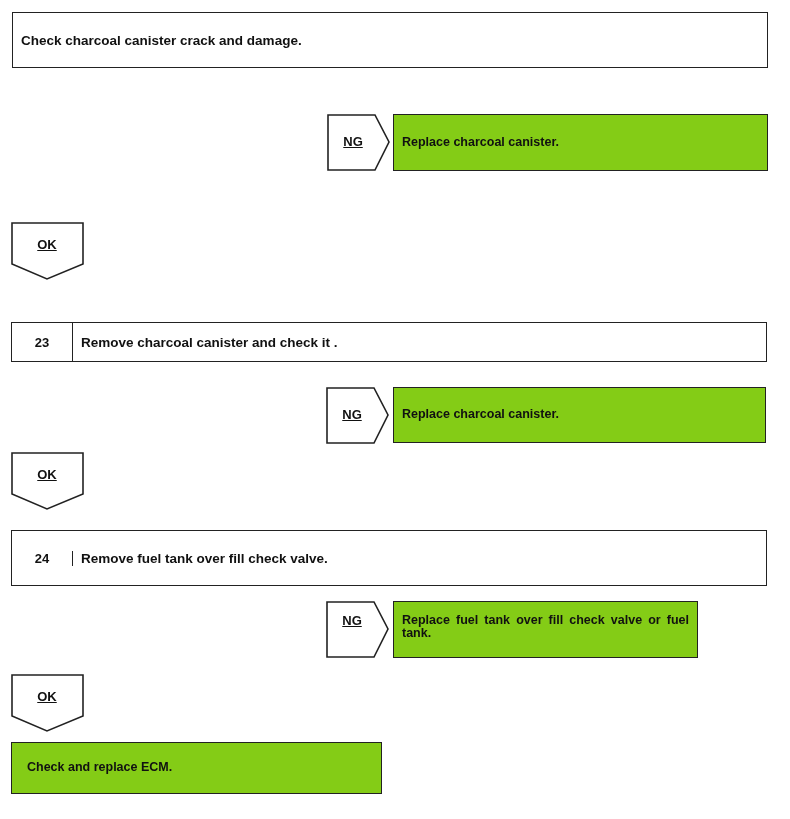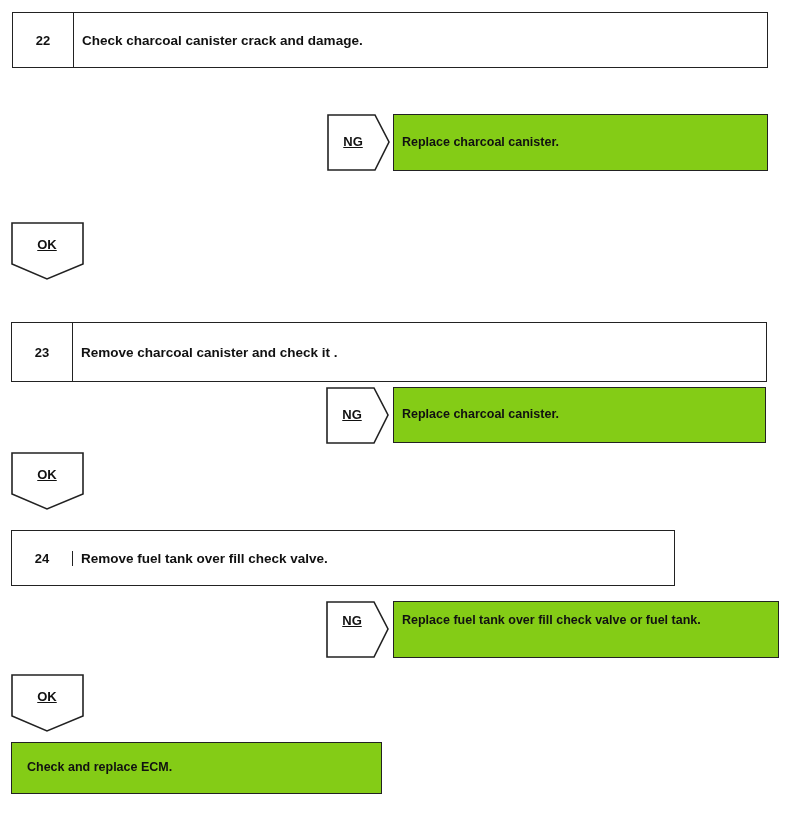--- a/index.html
+++ b/index.html
@@ -12,60 +12,59 @@
   .step .txt { flex: 1; display: flex; align-items: center; padding-left: 8px; font-weight: bold; font-size: 13.5px; }
   .result { border: 1.6px solid #222; display: flex; align-items: center; padding: 0 8px; font-weight: bold; font-size: 12.5px; background: #84cc16; line-height: 1.05; }
   .result.justify { text-align: justify; text-align-last: left; }
   svg.shape { position: absolute; overflow: visible; }
   .shape-label { position: absolute; font-weight: bold; font-size: 13px; text-align: center; text-decoration: underline; }
 </style>
 </head>
 <body>
 
 <div class="abs step" style="left:12px; top:12px; width:756px; height:56px;">
-  <div class="num">22</div>
   <div class="txt">Check charcoal canister crack and damage.</div>
 </div>
 
 <svg class="shape" style="left:327px; top:114px;" width="64" height="57">
   <polygon points="1,1 48,1 62,28 48,56 1,56" fill="#fff" stroke="#222" stroke-width="1.6"></polygon>
 </svg>
 <div class="shape-label" style="left:332px; top:134px; width:42px;">NG</div>
 <div class="abs result" style="left:393px; top:114px; width:375px; height:57px;">Replace charcoal canister.</div>
 
 <svg class="shape" style="left:11px; top:222px;" width="73" height="58">
   <polygon points="1,1 72,1 72,42 36,57 1,42" fill="#fff" stroke="#222" stroke-width="1.6"></polygon>
 </svg>
 <div class="shape-label" style="left:11px; top:237px; width:72px;">OK</div>
 
-<div class="abs step" style="left:11px; top:322px; width:756px; height:60px;">
+<div class="abs step" style="left:11px; top:322px; width:756px; height:40px;">
   <div class="num">23</div>
   <div class="txt">Remove charcoal canister and check it .</div>
 </div>
 
 <svg class="shape" style="left:326px; top:387px;" width="64" height="57">
   <polygon points="1,1 48,1 62,28 48,56 1,56" fill="#fff" stroke="#222" stroke-width="1.6"></polygon>
 </svg>
 <div class="shape-label" style="left:331px; top:407px; width:42px;">NG</div>
 <div class="abs result" style="left:393px; top:387px; width:373px; height:56px;">Replace charcoal canister.</div>
 
 <svg class="shape" style="left:11px; top:452px;" width="73" height="58">
   <polygon points="1,1 72,1 72,42 36,57 1,42" fill="#fff" stroke="#222" stroke-width="1.6"></polygon>
 </svg>
 <div class="shape-label" style="left:11px; top:467px; width:72px;">OK</div>
 
-<div class="abs step" style="left:11px; top:530px; width:664px; height:56px;align-items:center;">
+<div class="abs step" style="left:11px; top:530px; width:756px; height:56px;align-items:center;">
   <div class="num">24</div>
   <div class="txt">Remove fuel tank over fill check valve.</div>
 </div>
 
 <svg class="shape" style="left:326px; top:601px;" width="64" height="57">
   <polygon points="1,1 48,1 62,28 48,56 1,56" fill="#fff" stroke="#222" stroke-width="1.6"></polygon>
 </svg>
 <div class="shape-label" style="left:331px; top:613px; width:42px;">NG</div>
-<div class="abs result justify" style="left:393px; top:601px; width:386px; height:57px; align-items:flex-start; padding-top:12px;">Replace fuel tank over fill check valve or fuel tank.</div>
+<div class="abs result justify" style="left:393px; top:601px; width:305px; height:57px; align-items:flex-start; padding-top:12px;">Replace fuel tank over fill check valve or fuel tank.</div>
 
 <svg class="shape" style="left:11px; top:674px;" width="73" height="58">
   <polygon points="1,1 72,1 72,42 36,57 1,42" fill="#fff" stroke="#222" stroke-width="1.6"></polygon>
 </svg>
 <div class="shape-label" style="left:11px; top:689px; width:72px;">OK</div>
 
 <div class="abs result" style="left:11px; top:742px; width:371px; height:52px; padding-left:15px;">Check and replace ECM.</div>
 
 </body></html>

